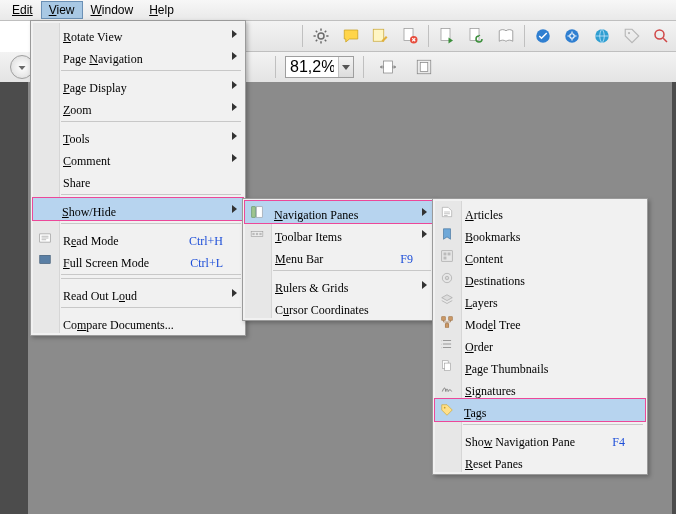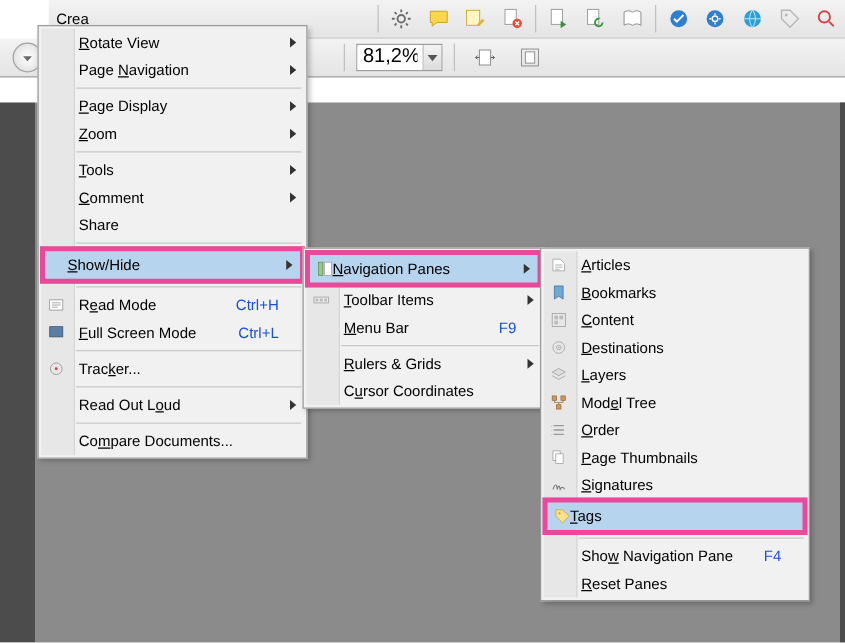--- a/index.html
+++ b/index.html
@@ -21,36 +21,42 @@
   .zoom-box input{border:none;width:44px;font-size:16px;padding:0 4px;outline:none;}
   .zoom-box .dd{width:14px;border-left:1px solid #c0c0c0;background:linear-gradient(#f4f4f4,#dcdcdc);display:flex;align-items:center;justify-content:center;height:100%;}
   
   .docarea{position:absolute;left:0;top:82px;right:0;bottom:0;display:flex;}
   .sidebar{width:28px;background:#4c4c4c;}
   .canvas{flex:1;background:#8b8b8b;border-right:4px solid #4c4c4c;}
   
   .menu{position:absolute;background:#f1f1f1;border:1px solid #9a9a9a;box-shadow:2px 2px 4px rgba(0,0,0,0.25);padding:2px;}
   .menu .iconcol{position:absolute;left:0;top:0;bottom:0;width:26px;background:#e7e7e7;border-right:1px solid #d6d6d6;}
   .menu-inner{position:relative;}
-  .mi{position:relative;display:flex;align-items:center;height:22px;padding-left:30px;padding-right:20px;cursor:default;white-space:nowrap;}
-  .mi.sel{background:#b7d4ef;border:4px solid #ec4899;margin:-1px;padding-left:18px;padding-right:19px;height:22px;}
+  .mi{position:relative;display:flex;align-items:flex-end;height:22px;padding-left:30px;padding-right:20px;cursor:default;white-space:nowrap;font-family:Liberation Serif, serif;}
+  .mi.sel{background:#b7d4ef;border:1px solid #ec4899;margin:-1px;padding-left:29px;padding-right:19px;height:22px;}
   .mi .lbl{flex:1;}
   .mi .hk{color:#1d4ed8;margin-left:20px;}
   .mi .arrow{position:absolute;right:6px;top:50%;transform:translateY(-50%);}
   .mi .mico{position:absolute;left:4px;top:50%;transform:translateY(-50%);width:16px;height:16px;display:flex;align-items:center;justify-content:center;}
   .msep{height:1px;background:#c8c8c8;margin:3px 2px 3px 28px;}
   u{text-decoration:underline;}
   
   .tri{width:0;height:0;border-top:4px solid transparent;border-bottom:4px solid transparent;border-left:5px solid #333;}
   .tri-down{width:0;height:0;border-left:4px solid transparent;border-right:4px solid transparent;border-top:5px solid #555;}
 </style>
 </head>
 <body>
 <div class="app">
 
+  <div class="menubar">
+    <div class="menubar-item"><u>Edit</u></div>
+    <div class="menubar-item sel"><u>V</u>iew</div>
+    <div class="menubar-item"><u>W</u>indow</div>
+    <div class="menubar-item"><u>H</u>elp</div>
+  </div>
 
   <div class="toolbar1">
     <span class="crea">Crea</span>
     <div style="flex:0 0 222px"></div>
     <div class="tool-sep"></div>
     <div class="tool-icon">
         <svg viewBox="0 0 24 24">
           <circle cx="12" cy="12" r="4" fill="none" stroke="#6b6b6b" stroke-width="2"></circle>
           <path d="M12 2v3M12 19v3M2 12h3M19 12h3M5 5l2 2M17 17l2 2M19 5l-2 2M5 19l2-2" stroke="#6b6b6b" stroke-width="2"></path>
         </svg>
@@ -225,29 +231,20 @@
       <div class="mi">
         <span class="mico">
             <svg width="14" height="14" viewBox="0 0 24 24">
               <rect x="3" y="4" width="18" height="14" fill="#5a7fa5" stroke="#34506c"></rect>
             </svg>
           </span>
         <span class="lbl"><u>F</u>ull Screen Mode</span>
           <span class="hk">Ctrl+L</span>
       </div>
       <div class="msep"></div>
-      <div class="mi">
-        <span class="mico">
-            <svg width="14" height="14" viewBox="0 0 24 24">
-              <circle cx="12" cy="12" r="8" fill="none" stroke="#888"></circle>
-              <circle cx="12" cy="12" r="2" fill="#d04545"></circle>
-            </svg>
-          </span>
-        <span class="lbl">Trac<u>k</u>er...</span>
-      </div>
       <div class="msep"></div>
       <div class="mi">
           <span class="lbl">Read Out L<u>o</u>ud</span>
           <span class="arrow">
             <div class="tri"></div>
           </span>
         </div>
       <div class="msep"></div>
       <div class="mi">
           <span class="lbl">Co<u>m</u>pare Documents...</span>

